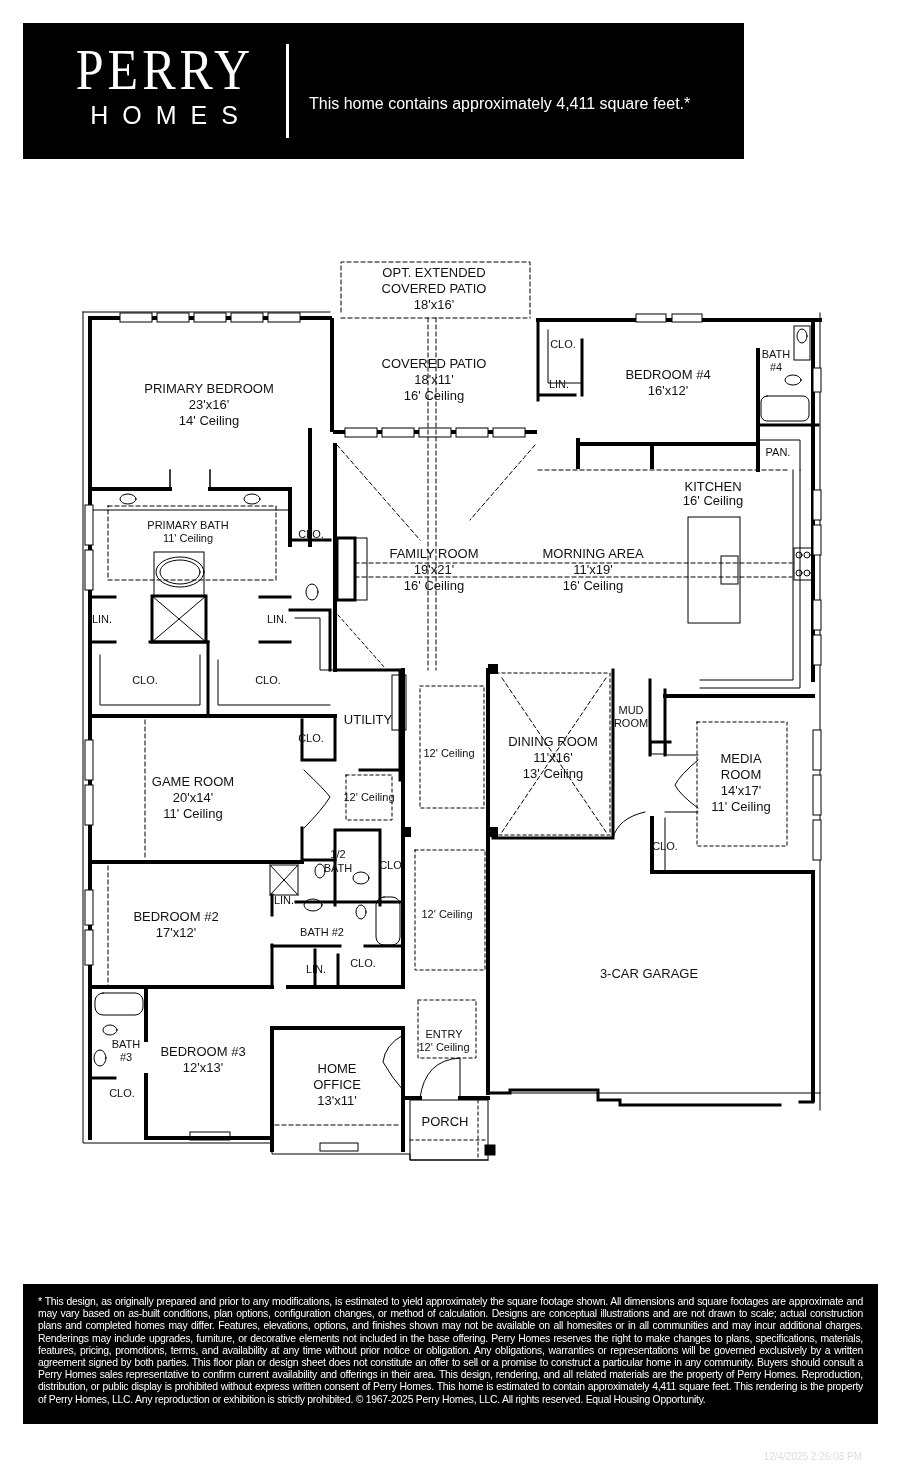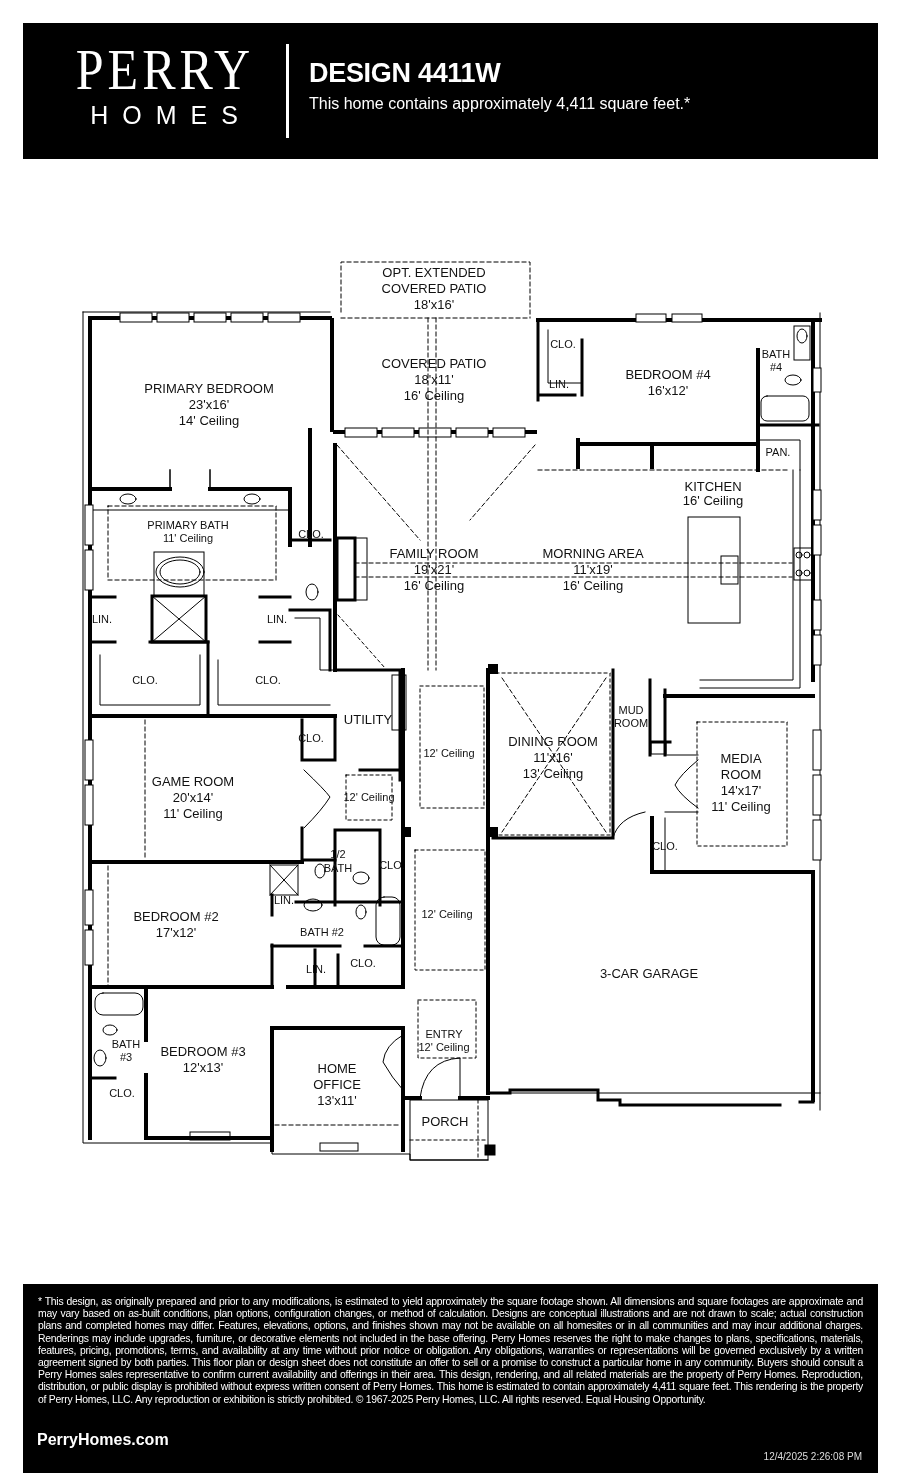--- a/index.html
+++ b/index.html
@@ -1,40 +1,39 @@
 <!DOCTYPE html>
 <html><head>
 <meta charset="utf-8">
 <style>
   html, body { margin: 0; padding: 0; background: #ffffff; }
   body { width: 900px; height: 1483px; position: relative; overflow: hidden; font-family: "Liberation Sans", sans-serif; }
-  .header { position: absolute; left: 23px; top: 23px; width: 855px; height: 136px; background: #000; color: #fff; }
+  .header { position: absolute; left: 23px; top: 23px; width: 721px; height: 136px; background: #000; color: #fff; }
   .brand { position: absolute; left: 22px; top: 20px; width: 240px; text-align: center; }
   .brand-top { font-family: "Liberation Serif", serif; font-size: 50px; letter-spacing: 4px; line-height: 52px; font-weight: normal; transform: scaleY(1.15); }
   .brand-bottom { font-family: "Liberation Sans", sans-serif; font-size: 25px; letter-spacing: 14px; margin-top: 6px; padding-left: 12px; }
   .divider { position: absolute; left: 263px; top: 21px; width: 3px; height: 94px; background: #fff; }
   .design-title { position: absolute; left: 286px; top: 35px; font-size: 27px; font-weight: bold; letter-spacing: -0.3px; }
   .design-sub { position: absolute; left: 286px; top: 72px; font-size: 16px; }
   .plan { position: absolute; left: 0; top: 0; }
   .plan text { font-family: "Liberation Sans", sans-serif; fill: #111; }
-  .footer { position: absolute; left: 23px; top: 1284px; width: 855px; height: 189px; background: #000; color: #fff; }
+  .footer { position: absolute; left: 23px; top: 1284px; width: 855px; height: 140px; background: #000; color: #fff; }
   .disclaimer { position: absolute; left: 15px; top: 12px; width: 825px; font-size: 10.4px; line-height: 12.2px; text-align: justify; letter-spacing: -0.25px; }
   .site { position: absolute; left: 14px; top: 147px; font-size: 16px; font-weight: bold; }
   .stamp { position: absolute; right: 16px; top: 151px; font-size: 10px; color: #ddd; margin-top: 16px; }
 </style>
 </head>
 <body>
 
 <div class="header">
   <div class="brand">
     <div class="brand-top">PERRY</div>
     <div class="brand-bottom">HOMES</div>
   </div>
   <div class="divider"></div>
-  <div class="design-title">DESIGN 4411W</div>
   <div class="design-sub">This home contains approximately 4,411 square feet.*</div>
 </div>
 
 <svg class="plan" width="900" height="1483" viewBox="0 0 900 1483">
   <g fill="none" stroke="#000" stroke-linecap="square">
 
     <path d="M83,312 L330,312 M820,313 L820,1110" stroke-width="1"></path>
     <path d="M83,312 L83,1143 L272,1143 L272,1154 L410,1154 L410,1160 L488,1160 M488,1093 L820,1093" stroke-width="1"></path>
 
     <path d="M341,312 L341,262 L530,262 L530,318" stroke-width="1" stroke-dasharray="4,3"></path>

